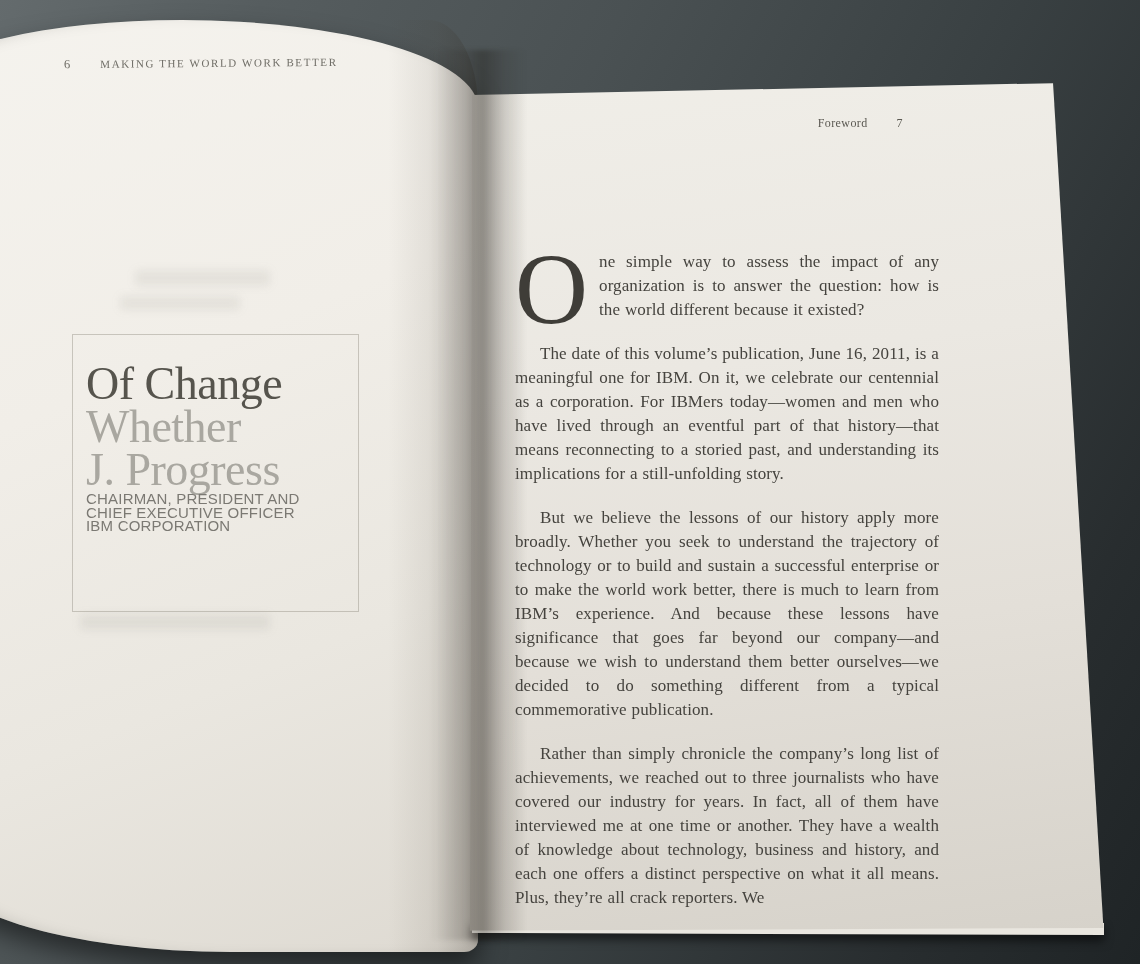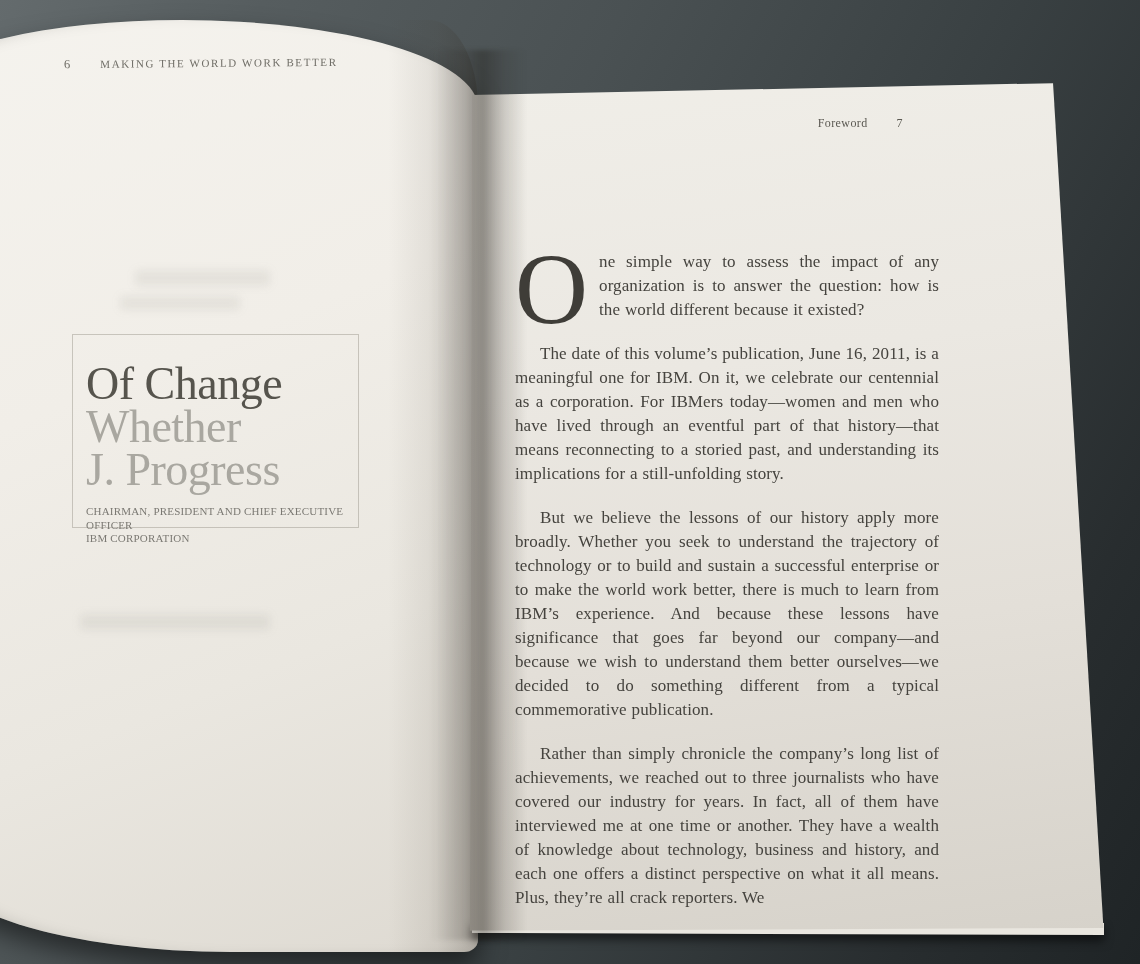--- a/index.html
+++ b/index.html
@@ -28,27 +28,27 @@
   .smudge.s2{ left:190px; top:276px; width:120px; height:14px; }
   .smudge.s3{ left:150px; top:594px; width:190px; height:16px; }
 
   .lp-head{
     position:absolute; left:64px; top:56px; display:flex; align-items:baseline;
     color:#6f6d66; font-size:11px; letter-spacing:1.6px; transform:rotate(-0.5deg);
   }
   .lp-head .pagenum{ margin-right:30px; font-size:12.5px; letter-spacing:0; }
 
   .title-box{
-    position:absolute; left:72px; top:334px; width:287px; height:194px;
+    position:absolute; left:72px; top:334px; width:287px; height:278px;
     border:1px solid rgba(148,145,134,0.45);
     padding:27px 10px 0 13px;
   }
   .title-line{ font-size:46px; line-height:43px; color:#56544d; letter-spacing:-0.5px; }
   .author-line{ font-size:46px; line-height:43px; color:#a9a7a0; letter-spacing:-0.5px; }
-  .credit{ margin-top:14px; font-family:Liberation Serif, serif; font-size:11px; line-height:13.5px; color:#7b7973; letter-spacing:0.2px; }
+  .credit{ margin-top:1px; font-family:Liberation Sans, sans-serif; font-size:15px; line-height:13.5px; color:#7b7973; letter-spacing:0.2px; }
 
   
   .right-sliver{
     position:absolute; left:472px; top:922px; width:632px; height:12px;
     background:#e9e6df; transform:rotate(0.2deg);
     box-shadow:0 6px 10px rgba(0,0,0,0.55);
   }
   .right-page{
     position:absolute; left:468px; top:78px; width:638px; height:856px;
     background:linear-gradient(172deg,#f0eee8 0%,#ebe8e2 34%,#e3dfd8 64%,#d6d2ca 100%);

